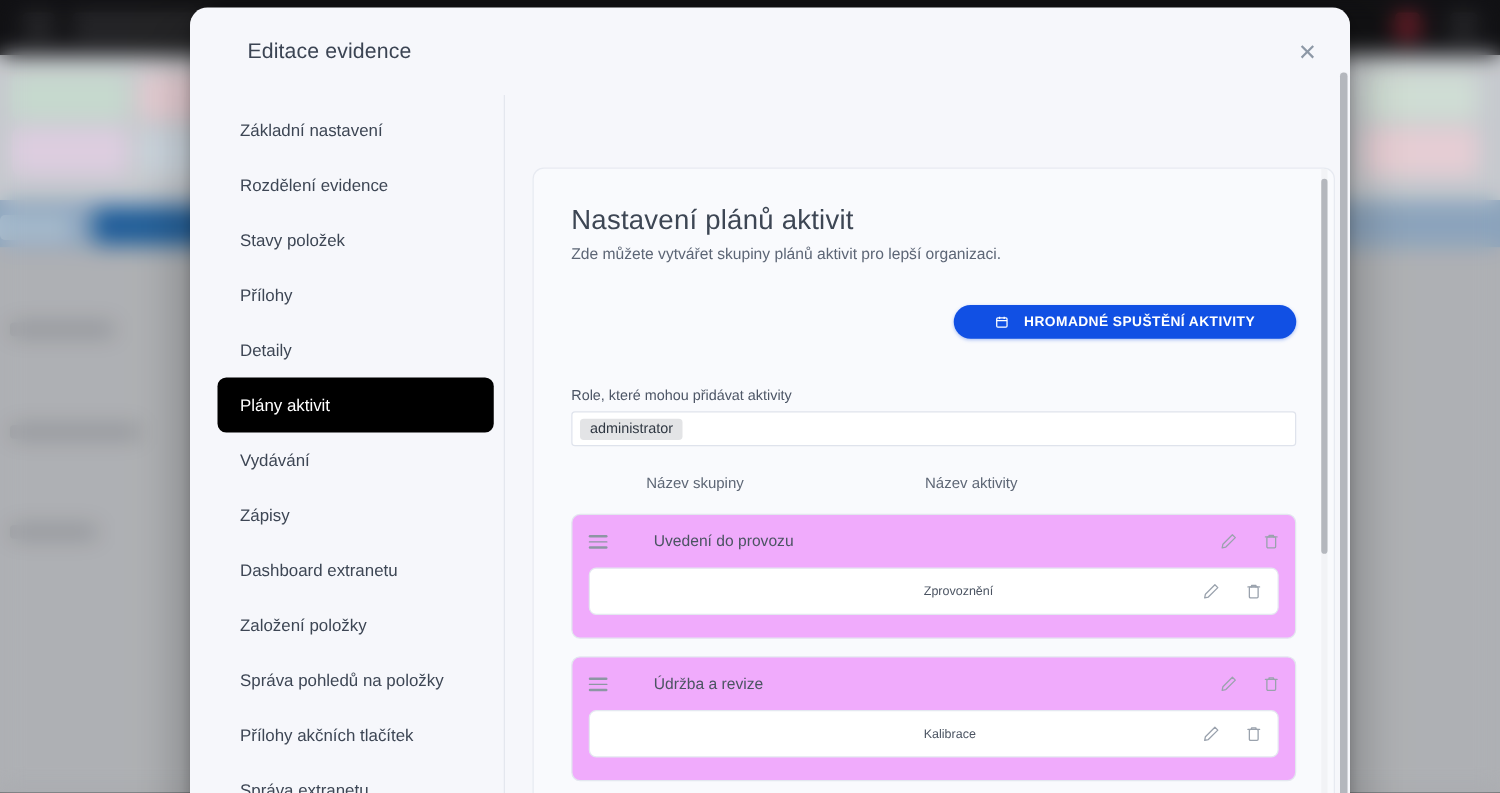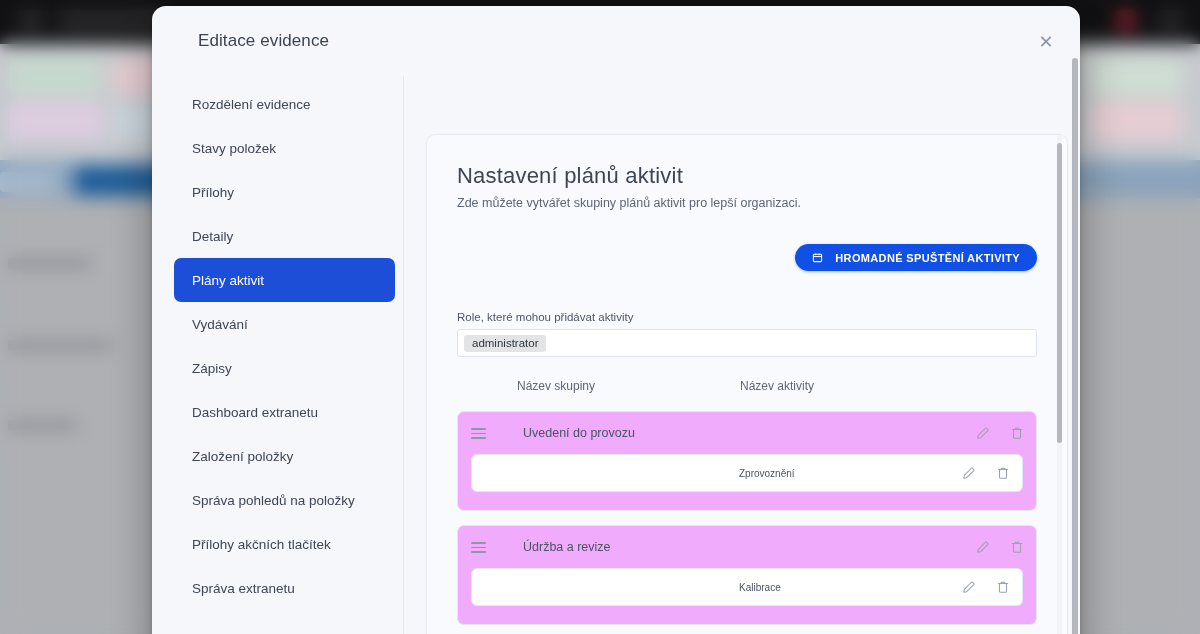--- a/index.html
+++ b/index.html
@@ -105,21 +105,21 @@
     height: 44px;
     margin: 0 8px 0 0;
     padding: 0 18px;
     display: flex; align-items: center;
     font-size: 13.5px; color: #3d4654;
     border-radius: 7px;
     cursor: pointer;
     white-space: nowrap;
   }
   .side-item.active {
-    background: #1d4ed8;
+    background: #000000;
     color: #ffffff;
   }
 
   
   .content-wrap {
     flex: 1 1 auto;
     padding: 58px 0 0 22px;
     position: relative;
   }
   .panel {
@@ -141,21 +141,21 @@
   .action-row {
     margin-top: 34px;
     display: flex; justify-content: flex-end;
   }
   .primary-btn {
     background: #1150e4;
     color: #fff;
     border: none;
     border-radius: 17px;
     height: 27px;
-    padding: 0 17px;
+    padding: 0 33px;
     font-size: 11px;
     font-weight: 700;
     letter-spacing: .35px;
     display: inline-flex; align-items: center; gap: 12px;
     cursor: pointer;
     font-family: "Liberation Sans", sans-serif;
     box-shadow: 0 1px 3px rgba(17,80,228,0.35);
   }
   .primary-btn svg { display: block; }
 
@@ -319,20 +319,23 @@
 
   <div class="modal-header">
     <div class="modal-title">Editace evidence</div>
     <button class="close-btn">✕</button>
   </div>
 
   <div class="modal-body">
 
     <nav class="sidebar" id="sidebar">
         <div class="side-item">
+          <span>Základní nastavení</span>
+        </div>
+        <div class="side-item">
           <span>Rozdělení evidence</span>
         </div>
         <div class="side-item">
           <span>Stavy položek</span>
         </div>
         <div class="side-item">
           <span>Přílohy</span>
         </div>
         <div class="side-item">
           <span>Detaily</span>

